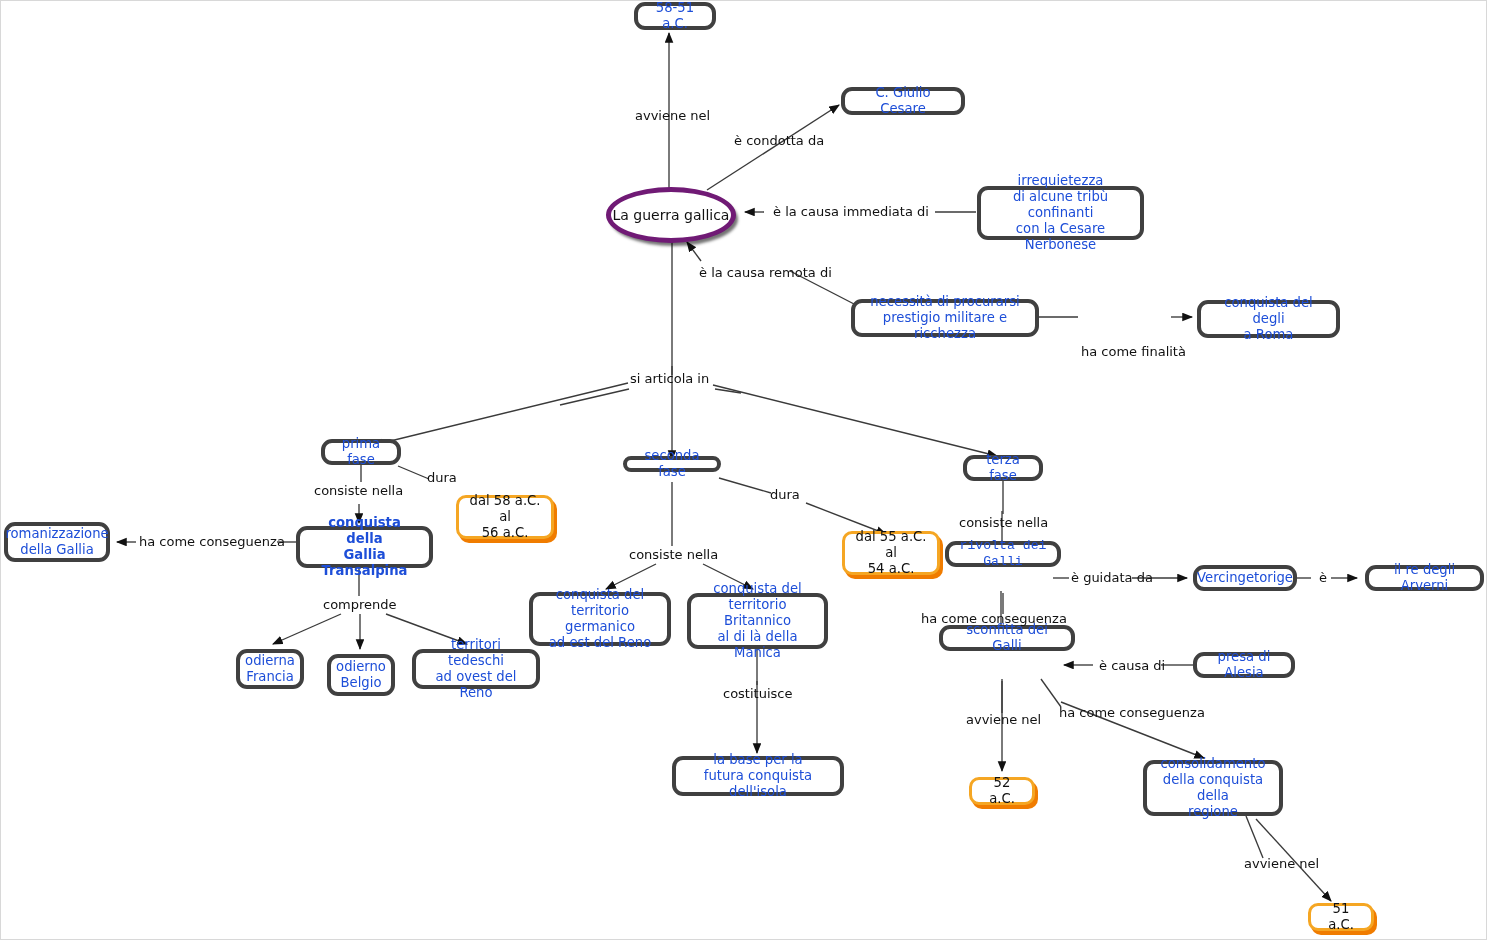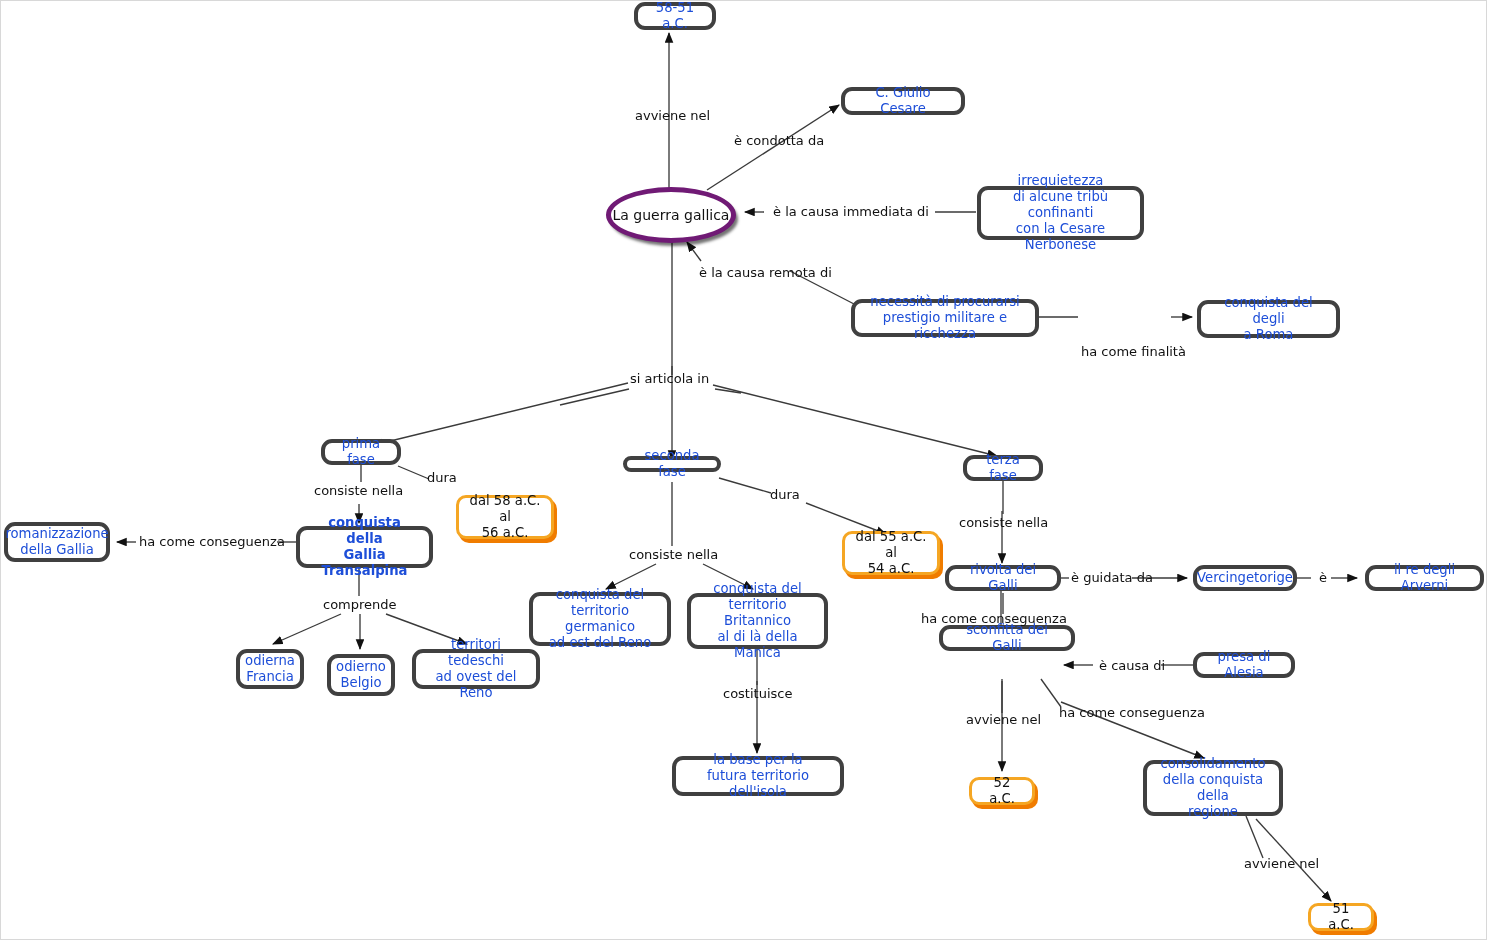--- a/index.html
+++ b/index.html
@@ -211,23 +211,23 @@
 
   <div class="node" style="left:528px; top:591px; width:142px; height:54px;">conquista del
 territorio germanico
 ad est del Reno</div>
 
   <div class="node" style="left:686px; top:592px; width:141px; height:56px;">conquista del
 territorio Britannico
 al di là della Manica</div>
 
   <div class="node" style="left:671px; top:755px; width:172px; height:40px;">la base per la
-futura territorio dell'isola</div>
-
-  <div class="node" style="left:944px; top:564px; width:116px; height:26px;">rivolta dei Galli</div>
+futura conquista dell'isola</div>
+
+  <div class="node" style="left:944px; top:540px; width:116px; height:26px;font-family:Liberation Mono, monospace;">rivolta dei Galli</div>
 
   <div class="node" style="left:1192px; top:564px; width:104px; height:26px;">Vercingetorige</div>
 
   <div class="node" style="left:1364px; top:564px; width:119px; height:26px;">il re degli Arverni</div>
 
   <div class="node" style="left:938px; top:624px; width:136px; height:26px;">sconfitta dei Galli</div>
 
   <div class="node" style="left:1192px; top:651px; width:102px; height:26px;">presa di Alesia</div>
 
   <div class="node orange" style="left:968px; top:776px; width:66px; height:28px;">52 a.C.</div>

